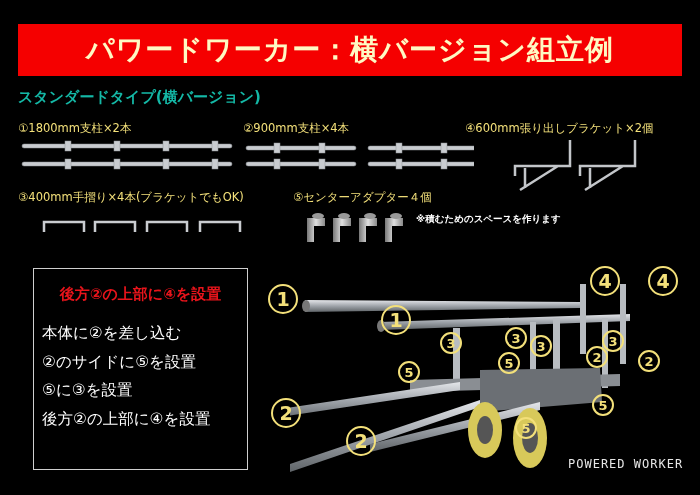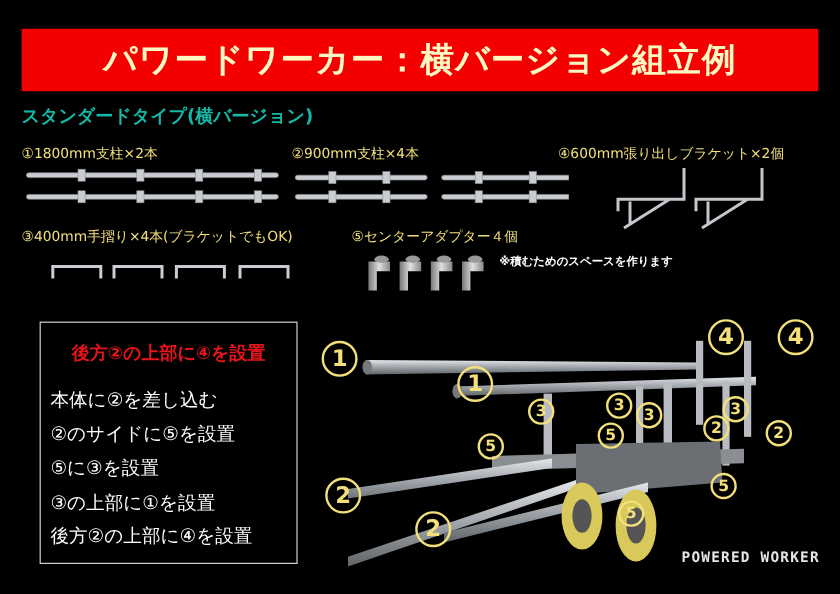--- a/index.html
+++ b/index.html
@@ -14,21 +14,21 @@
   .note { font-size: 9.5px; font-weight: bold; color: #fff; line-height: 14px; }
   .box { left: 33px; top: 268px; width: 213px; height: 200px; border: 1.5px solid #cfcfcf; }
   .box-title { position: absolute; left: 0; right: 0; top: 16px; text-align: center;
                font-size: 15px; font-weight: bold; color: #e8141b; }
   .steps { position: absolute; left: 8px; top: 50px; }
   .step { font-size: 15.5px; font-weight: normal; color: #fff; height: 28.5px; line-height: 28.5px; white-space: nowrap; }
   .callout { position: absolute; border: 2px solid #f3e07a; border-radius: 50%; color: #f3e07a;
              font-weight: bold; display: flex; align-items: center; justify-content: center; box-sizing: border-box; }
   .c-lg { width: 30px; height: 30px; font-size: 19px; }
   .c-sm { width: 22px; height: 22px; font-size: 13px; }
-  .brand { left: 568px; top: 457px; font-size: 12px; font-weight: bold; color: #e6e6e6; letter-spacing: 1px;
+  .brand { left: 568px; top: 457px; font-size: 12px; font-weight: normal; color: #e6e6e6; letter-spacing: 1px;
            font-family: "DejaVu Sans Mono", monospace; }
 </style>
 </head>
 <body>
 
 <div class="abs banner">
   <span class="banner-title">パワードワーカー：横バージョン組立例</span>
 </div>
 
 <div class="abs subtitle">スタンダードタイプ(横バージョン)</div>
@@ -108,21 +108,20 @@
 <div class="abs note" style="left:416px;top:212px;">
   <div>※積むためのスペースを作ります</div>
 </div>
 
 <div class="abs box">
   <div class="box-title">後方②の上部に④を設置</div>
   <div class="steps">
     <div class="step">本体に②を差し込む</div>
     <div class="step">②のサイドに⑤を設置</div>
     <div class="step">⑤に③を設置</div>
-    <div class="step">③の上部に①を設置</div>
     <div class="step">後方②の上部に④を設置</div>
   </div>
 </div>
 
 <svg class="abs" style="left:290px;top:262px;" width="380" height="210">
   <defs>
     <linearGradient id="pipe" x1="0" y1="0" x2="0" y2="1">
         <stop offset="0" stop-color="#e4e6ea"></stop>
         <stop offset="0.5" stop-color="#9fa4aa"></stop>
         <stop offset="1" stop-color="#5f6468"></stop>

